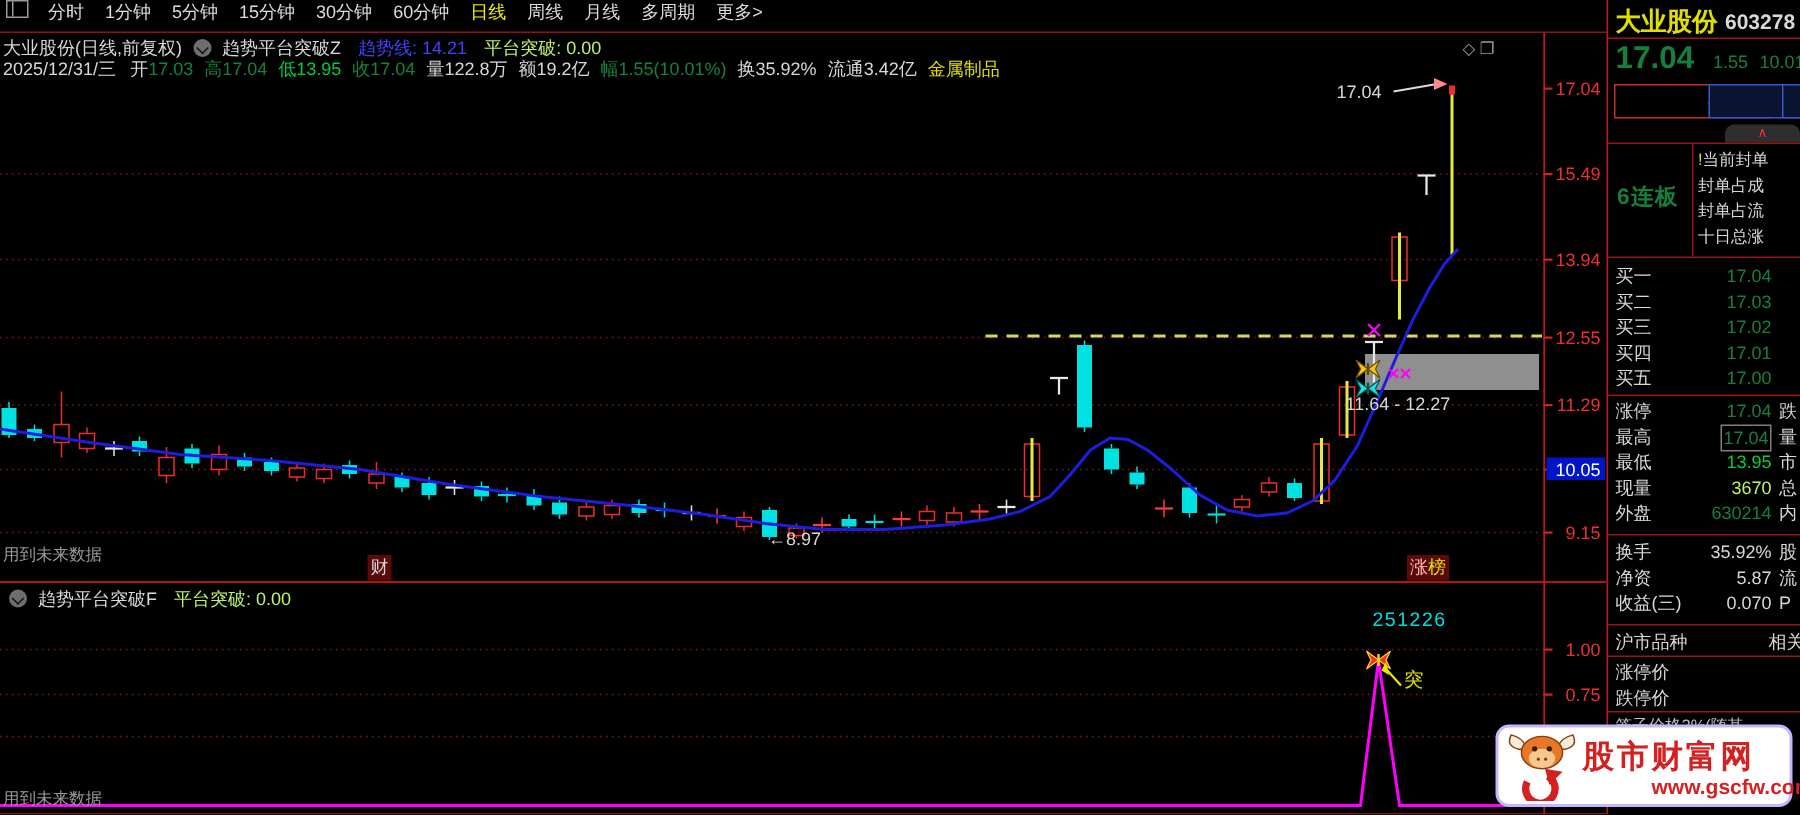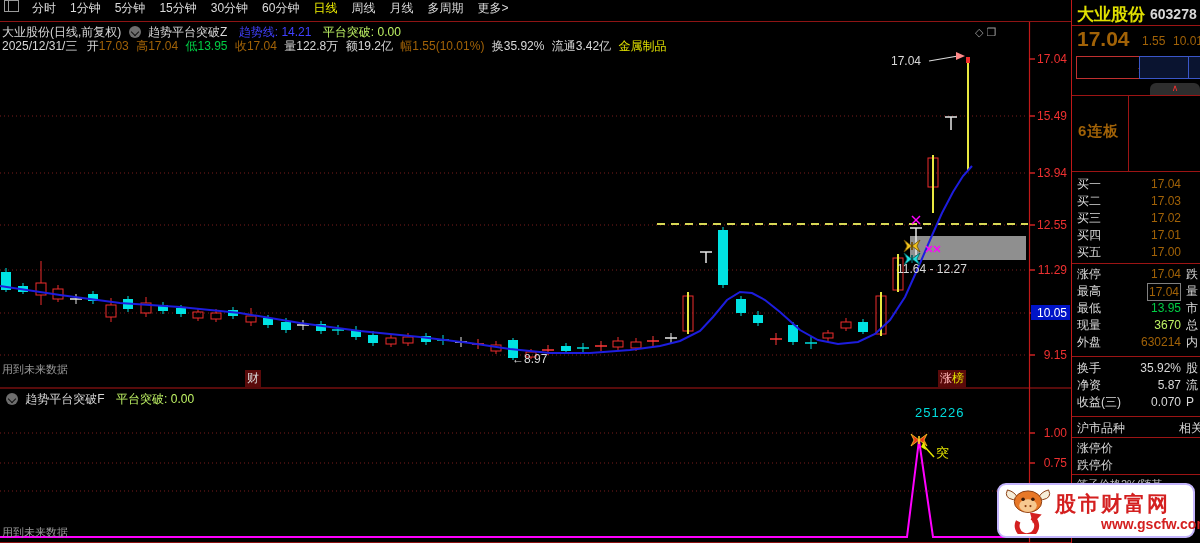--- a/index.html
+++ b/index.html
@@ -1,19 +1,19 @@
 <!DOCTYPE html>
 <html><head>
 <meta charset="utf-8">
 <style>
   html,body{margin:0;padding:0;background:#000;}
   body{width:1200px;height:543px;position:relative;overflow:hidden;
        font-family:"Liberation Sans","DejaVu Sans",sans-serif;color:#dcdcdc;}
   .abs{position:absolute;}
-  .red{color:#a16207}.green{color:#00cc44}.mag{color:#bef264}.cyan{color:#00dcdc}
+  .red{color:#15803d}.green{color:#00cc44}.mag{color:#bef264}.cyan{color:#00dcdc}
   .yel{color:#e0e000}.wh{color:#d8d8d8}.blu{color:#4040ff}.gray{color:#9a9a9a}
   
   #menubar{left:0;top:0;width:1071px;height:21px;border-bottom:1px solid #8e1414;
            display:flex;align-items:flex-start;font-size:12px;white-space:nowrap;}
   #menubar .win-ic{width:13px;height:10px;border:1px solid #9a9a9a;margin:0 6px 0 4px;position:relative;}
   #menubar .win-ic::after{content:"";position:absolute;left:3px;top:0;bottom:0;width:1px;background:#9a9a9a;}
   .lmenu span{margin:0 7px;color:#dcdcdc;cursor:default;}
   .lmenu span.active{color:#f0f000;}
   .rmenu{margin-left:auto;margin-right:56px;display:flex;}
   .rmenu span{padding:0 9px;border-left:1px solid #3c3c3c;color:#dcdcdc;}
@@ -326,20 +326,26 @@
   <span class="abs red" style="left:101px;top:34px;">10.01%</span>
   <div class="btn" style="left:4px;top:56px;width:58px;border:1px solid #c03030;color:#ff5050;">买入</div>
   <div class="btn" style="left:67px;top:56px;width:44px;border:1px solid #3a56c8;background:#0a1430;color:#e8e8e8;">卖出</div>
   <div class="btn" style="left:116px;top:56px;width:18px;border:1px solid #3a56c8;background:#0a1430;"></div>
   <div class="abs" style="left:78px;top:83px;width:50px;height:12px;background:#2e2e2e;border-radius:6px 6px 0 0;text-align:center;">
     <span style="color:#ff3030;font-size:9px;line-height:10px;display:block;">∧</span>
   </div>
   <div class="rp-rule" style="top:95px"></div>
   <div class="abs" style="left:56px;top:95px;width:1px;height:76px;background:#9c1414;"></div>
   <span class="abs red" style="left:6px;top:122px;font-size:15px;font-weight:bold;letter-spacing:1px;">6连板</span>
+  <div class="abs" style="left:60px;top:99px;font-size:11px;line-height:17px;white-space:nowrap;color:#d8d8d8;">
+    <div><span class="yel">!</span><span>当前封单</span></div>
+    <div>封单占成</div>
+    <div>封单占流</div>
+    <div>十日总涨</div>
+  </div>
   <div class="rp-rule" style="top:171px"></div>
 
   <div class="rp-row" style="top:176px"><span class="wh">买一</span><span class="val red">17.04</span></div>
   <div class="rp-row" style="top:193px"><span class="wh">买二</span><span class="val red">17.03</span></div>
   <div class="rp-row" style="top:210px"><span class="wh">买三</span><span class="val red">17.02</span></div>
   <div class="rp-row" style="top:227px"><span class="wh">买四</span><span class="val red">17.01</span></div>
   <div class="rp-row" style="top:244px"><span class="wh">买五</span><span class="val red">17.00</span></div>
   <div class="rp-rule" style="top:263px"></div>
 
   <div class="rp-row" style="top:266px"><span class="wh">涨停</span><span class="val red">17.04</span><span class="l2">跌</span></div>

